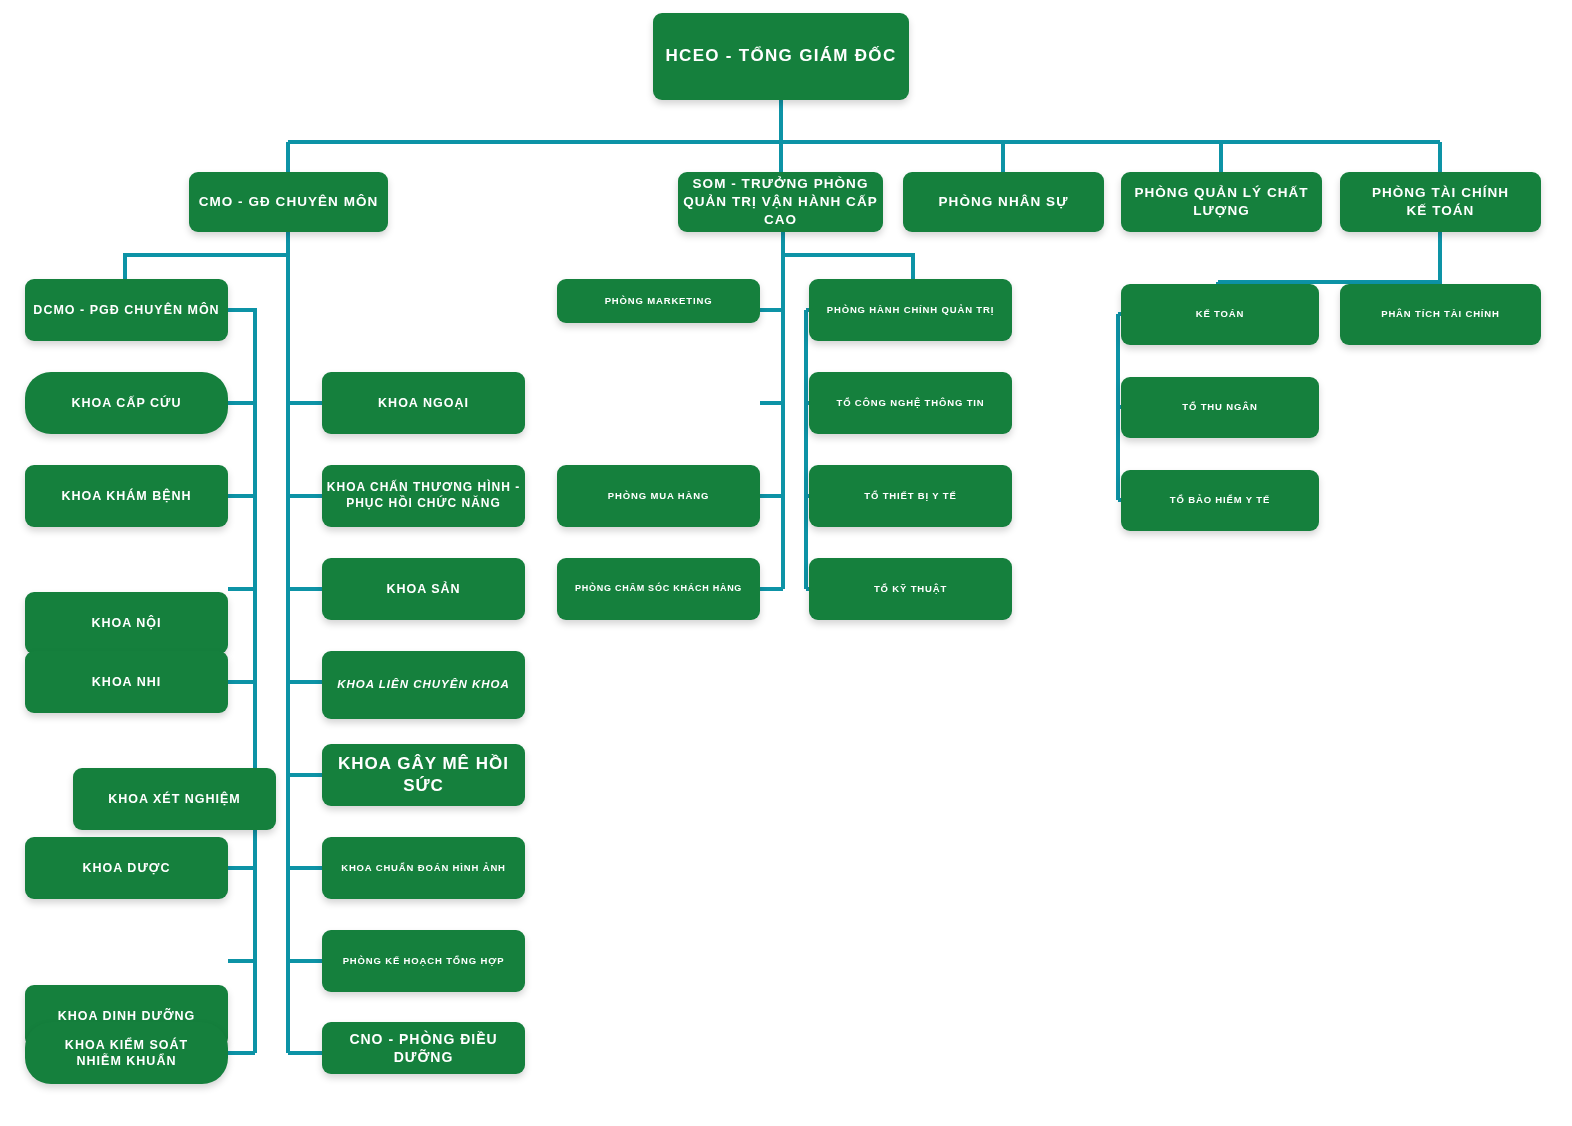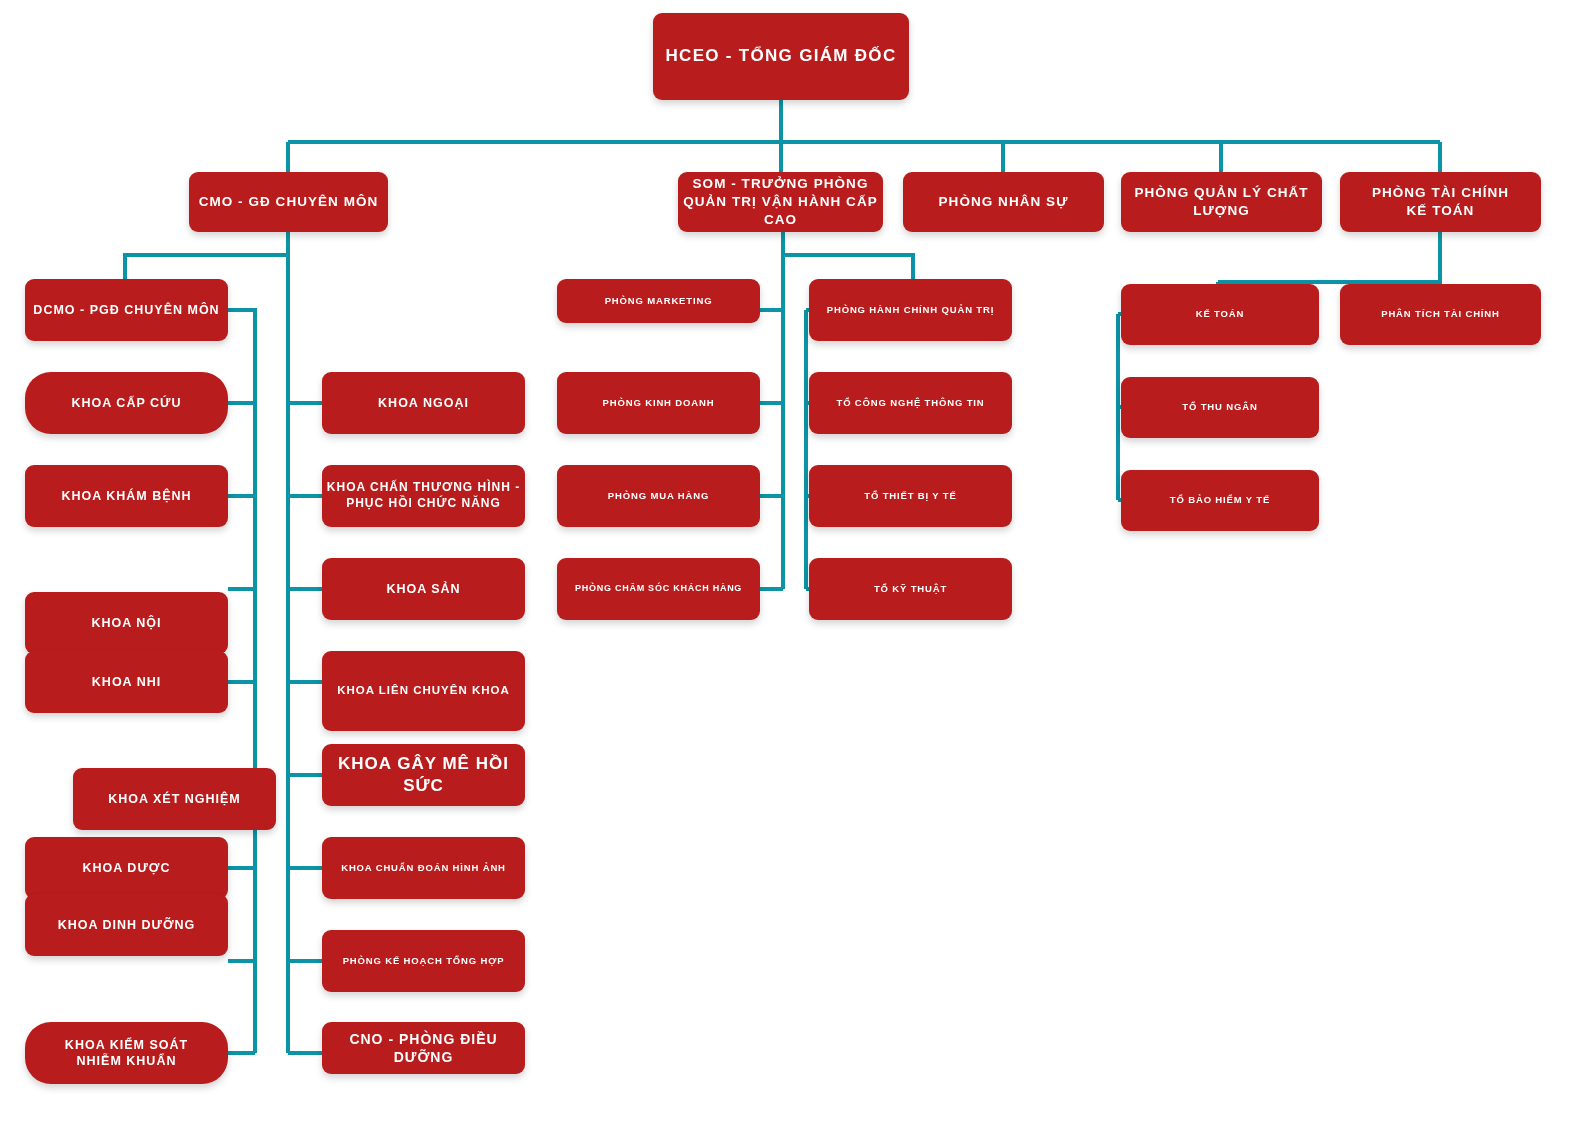--- a/index.html
+++ b/index.html
@@ -22,21 +22,21 @@
     position: absolute;
     left: 0;
     top: 0;
     width: 1572px;
     height: 1126px;
     pointer-events: none;
   }
   .node {
     position: absolute;
     box-sizing: border-box;
-    background: #b91c1c;
+    background: #15803d;
     border-radius: 9px;
     color: #ffffff;
     display: flex;
     align-items: center;
     justify-content: center;
     text-align: center;
     text-transform: uppercase;
     font-weight: bold;
     letter-spacing: 0.9px;
     line-height: 1.32;
@@ -168,60 +168,57 @@
   </div>
   <div class="node lvl2" style="left:25px; top:651px; width:203px; height:62px;">
     <span>KHOA NHI</span>
   </div>
   <div class="node lvl2" style="left:25px; top:768px; width:203px; height:62px;margin-left:48px;">
     <span>KHOA XÉT NGHIỆM</span>
   </div>
   <div class="node lvl2" style="left:25px; top:837px; width:203px; height:62px;">
     <span>KHOA DƯỢC</span>
   </div>
-  <div class="node lvl2" style="left:25px; top:894px; width:203px; height:62px;">
+  <div class="node lvl2" style="left:25px; top:985px; width:203px; height:62px;">
     <span>KHOA DINH DƯỠNG</span>
   </div>
   <div class="node lvl2" style="left:25px; top:1022px; width:203px; height:62px; white-space:pre-line;border-radius:26px;">
     <span style="white-space:pre-line;">KHOA KIỂM SOÁT
 NHIỄM KHUẨN</span>
   </div>
 
   <div class="node lvl2" style="left:322px; top:372px; width:203px; height:62px;">
     <span>KHOA NGOẠI</span>
   </div>
   <div class="node lvl2" style="left:322px; top:465px; width:203px; height:62px; white-space:pre-line; font-size:12px;">
     <span style="white-space:pre-line;">KHOA CHẤN THƯƠNG HÌNH  -
 PHỤC HỒI CHỨC NĂNG</span>
   </div>
   <div class="node lvl2" style="left:322px; top:558px; width:203px; height:62px;">
     <span>KHOA SẢN</span>
   </div>
-  <div class="node lvl2" style="left:322px; top:651px; width:203px; height:80px; font-size:11.5px;">
+  <div class="node lvl2" style="left:322px; top:651px; width:203px; height:68px; font-size:11.5px;font-style:italic;">
     <span>KHOA LIÊN CHUYÊN KHOA</span>
   </div>
   <div class="node lvl2" style="left:322px; top:744px; width:203px; height:62px; font-size:17px;">
     <span>KHOA GÂY MÊ HỒI SỨC</span>
   </div>
   <div class="node lvl3" style="left:322px; top:837px; width:203px; height:62px;">
     <span>KHOA CHUẨN ĐOÁN HÌNH ẢNH</span>
   </div>
   <div class="node lvl3" style="left:322px; top:930px; width:203px; height:62px;">
     <span>PHÒNG KẾ HOẠCH TỔNG HỢP</span>
   </div>
   <div class="node lvl2" style="left:322px; top:1022px; width:203px; height:52px; font-size:14px;">
     <span>CNO - PHÒNG ĐIỀU DƯỠNG</span>
   </div>
 
   <div class="node lvl3" style="left:557px; top:279px; width:203px; height:44px;">
     <span>PHÒNG MARKETING</span>
   </div>
-  <div class="node lvl3" style="left:557px; top:372px; width:203px; height:62px;">
-    <span>PHÒNG KINH DOANH</span>
-  </div>
   <div class="node lvl3" style="left:557px; top:465px; width:203px; height:62px;">
     <span>PHÒNG MUA HÀNG</span>
   </div>
   <div class="node lvl3b" style="left:557px; top:558px; width:203px; height:62px;">
     <span>PHÒNG CHĂM SÓC KHÁCH HÀNG</span>
   </div>
 
   <div class="node lvl3" style="left:809px; top:279px; width:203px; height:62px;">
     <span>PHÒNG HÀNH CHÍNH QUẢN TRỊ</span>
   </div>

